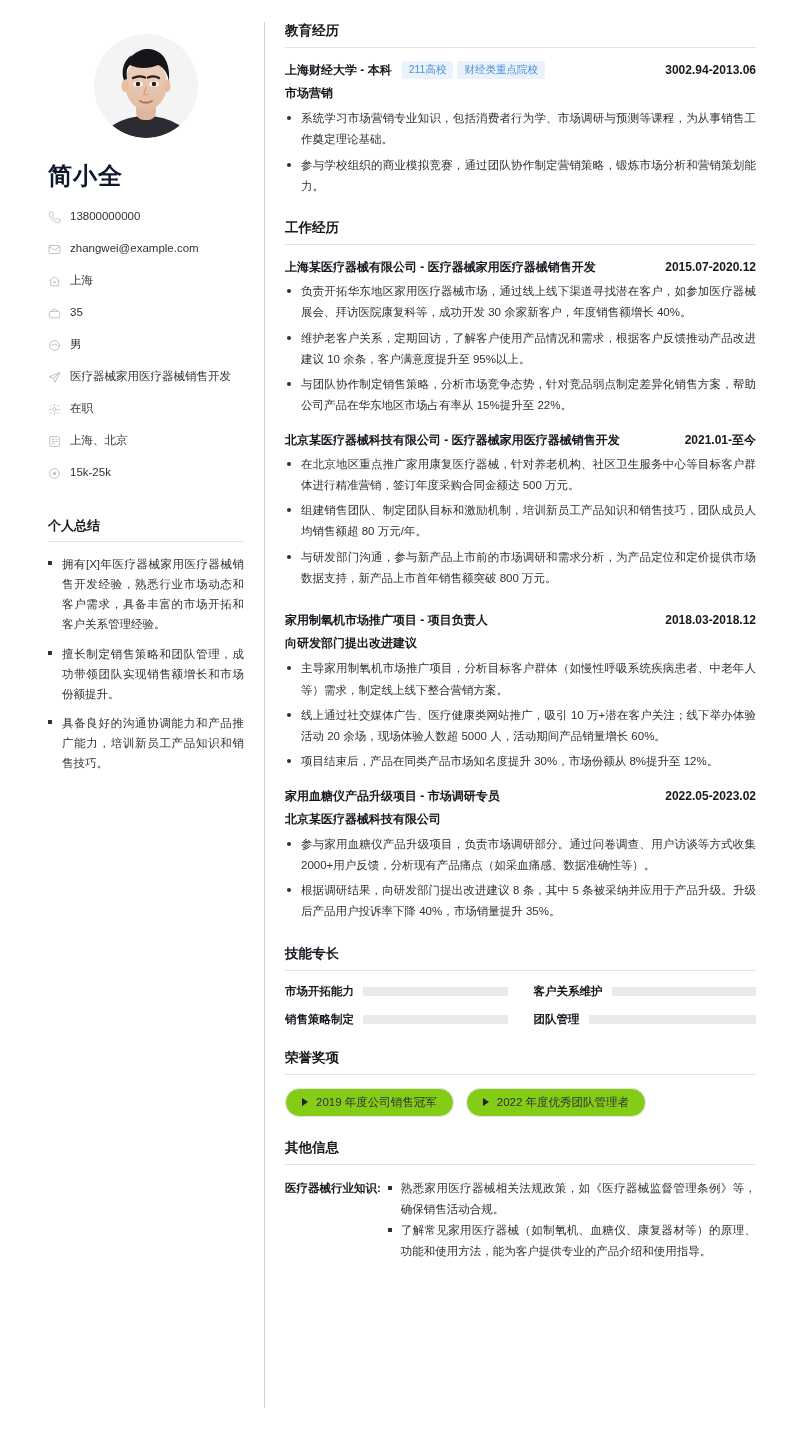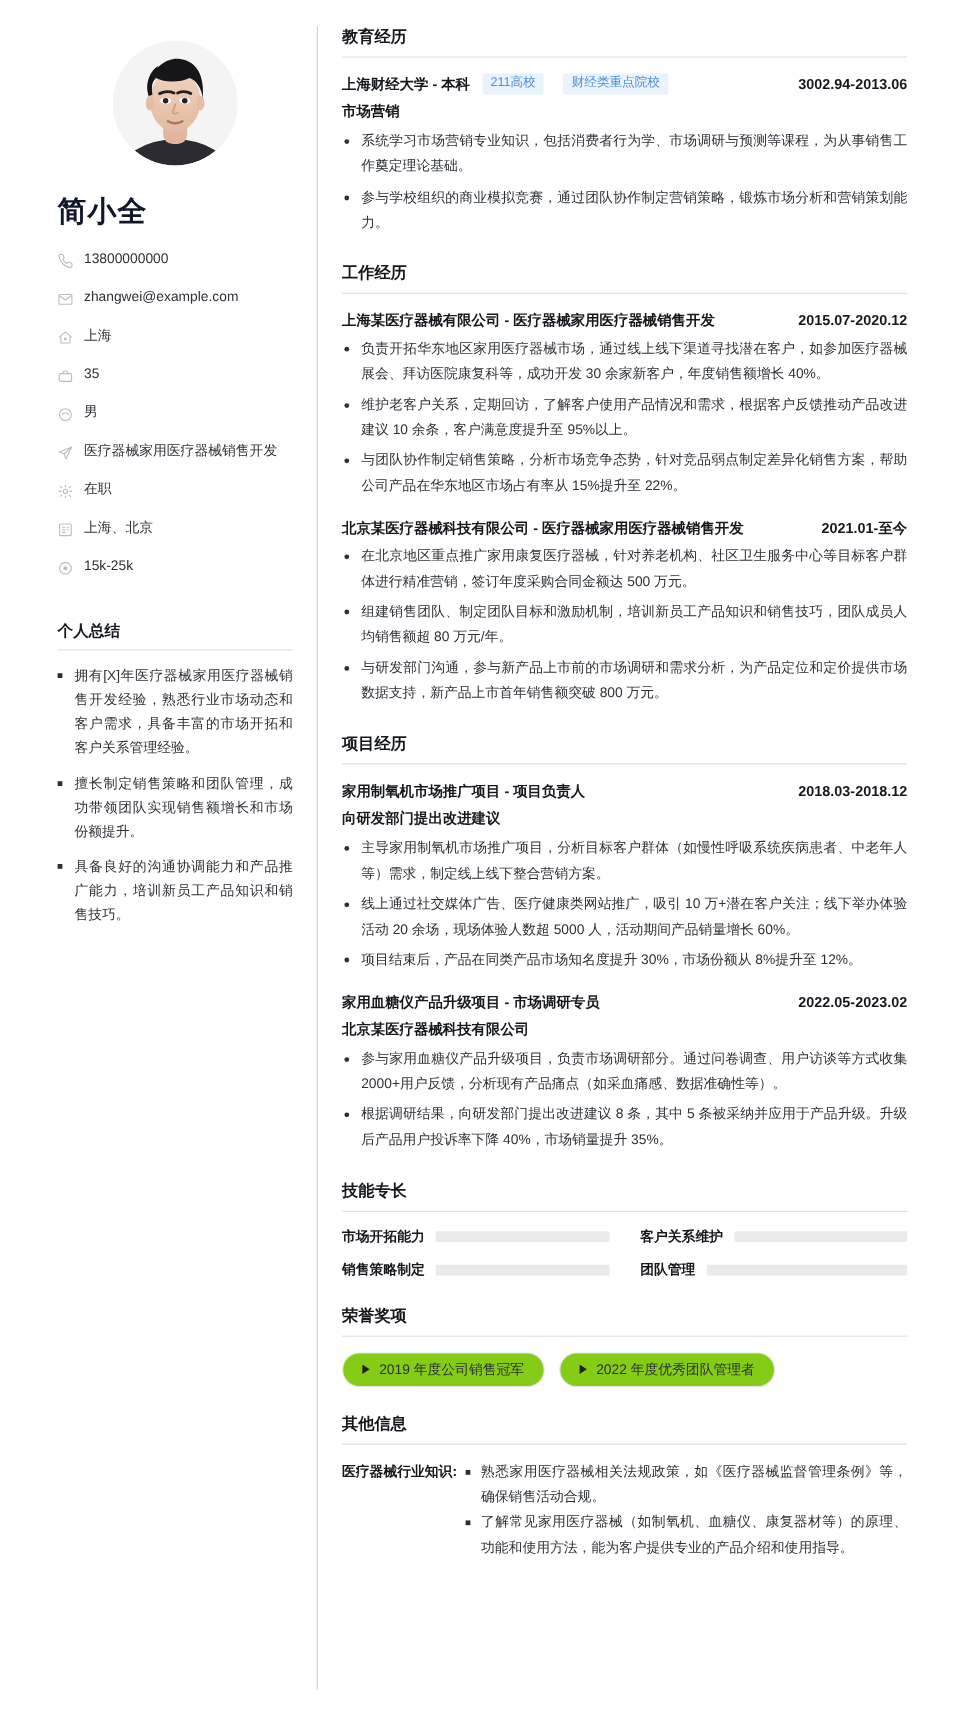--- a/index.html
+++ b/index.html
@@ -132,21 +132,21 @@
   .entry-head .eh-title { white-space: nowrap; }
   .tags { display:flex; align-items:center; margin-left: 10px; }
   .tag {
     display: inline-block;
     font-size: 10.5px;
     font-weight: 400;
     color: #4d90d6;
     background: #eaf3fc;
     padding: 1px 7px;
     border-radius: 2px;
-    margin-right: 16px;
+    margin-right: 4px;
     white-space: nowrap;
   }
   .entry-date {
     margin-left: auto;
     font-size: 12px;
     font-weight: 700;
     color: #15181d;
     white-space: nowrap;
     padding-left: 12px;
   }
@@ -459,21 +459,20 @@
         </div>
         <ul class="bullets">
           <li>在北京地区重点推广家用康复医疗器械，针对养老机构、社区卫生服务中心等目标客户群体进行精准营销，签订年度采购合同金额达 500 万元。</li>
           <li>组建销售团队、制定团队目标和激励机制，培训新员工产品知识和销售技巧，团队成员人均销售额超 80 万元/年。</li>
           <li>与研发部门沟通，参与新产品上市前的市场调研和需求分析，为产品定位和定价提供市场数据支持，新产品上市首年销售额突破 800 万元。</li>
         </ul>
       </div>
     </section>
 
     <section class="section">
-      <div class="sec-title">项目经历</div>
 
       <div class="entry">
         <div class="entry-head">
           <span class="eh-title">家用制氧机市场推广项目 - 项目负责人</span>
           <span class="entry-date">2018.03-2018.12</span>
         </div>
         <div class="entry-sub">向研发部门提出改进建议</div>
         <ul class="bullets">
           <li>主导家用制氧机市场推广项目，分析目标客户群体（如慢性呼吸系统疾病患者、中老年人等）需求，制定线上线下整合营销方案。</li>
           <li>线上通过社交媒体广告、医疗健康类网站推广，吸引 10 万+潜在客户关注；线下举办体验活动 20 余场，现场体验人数超 5000 人，活动期间产品销量增长 60%。</li>

